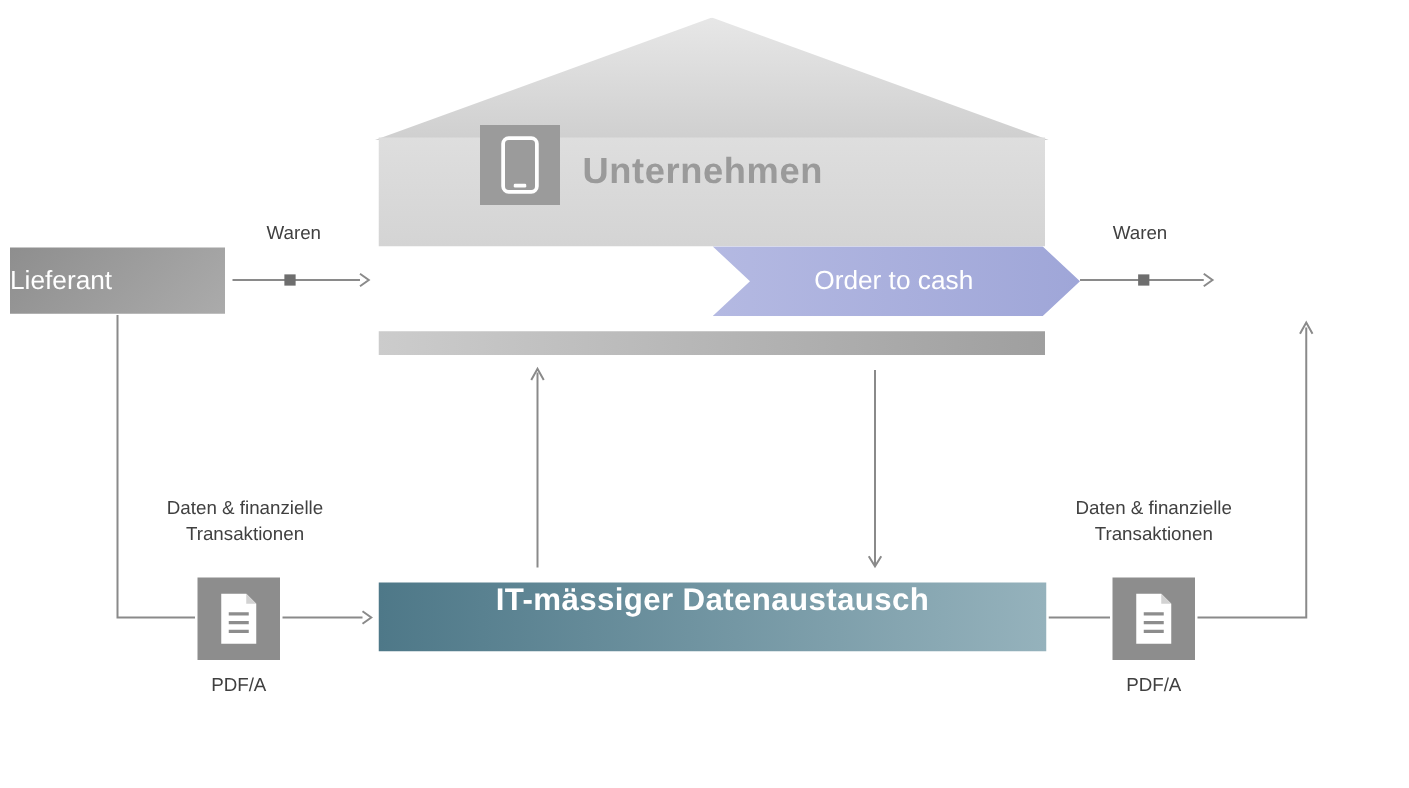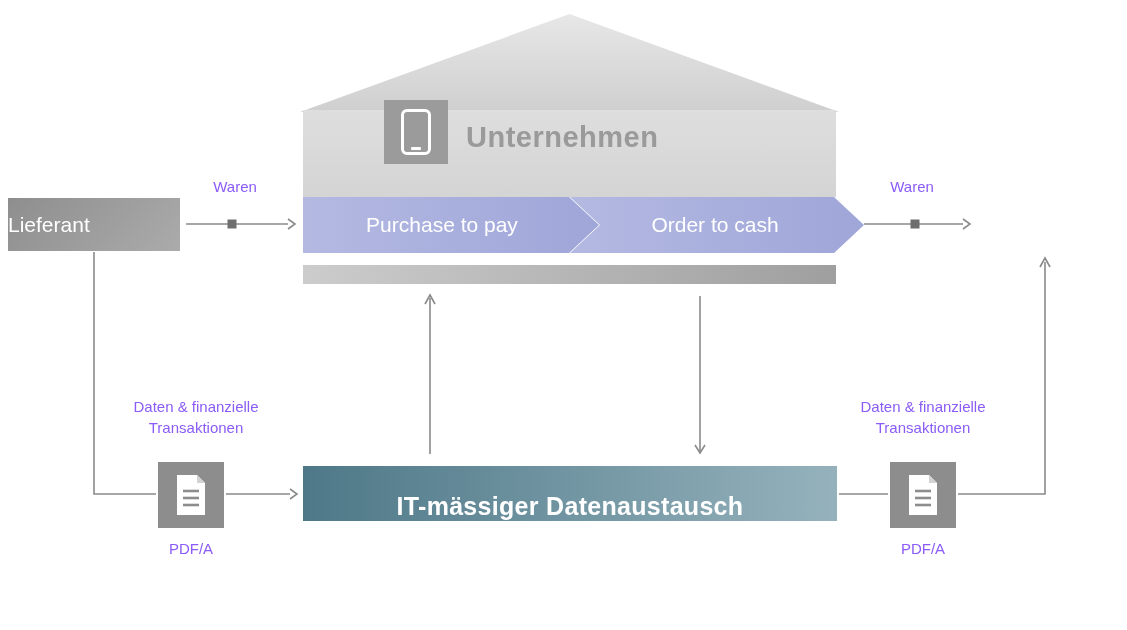--- a/index.html
+++ b/index.html
@@ -35,31 +35,31 @@
 
   
   .entity{position:absolute;top:198px;height:53px;display:flex;align-items:center;justify-content:flex-start;
         color:#ffffff;font-size:21px;background:linear-gradient(135deg,#8e8e8e,#ababab);}
   .entity-supplier{left:8px;width:172px;}
   .entity-customer{left:980px;width:130px;}
 
   
   .it-bar{position:absolute;left:303px;top:466px;width:534px;height:55px;
         background:linear-gradient(90deg,#4e7888,#95b2bc);
-        display:flex;align-items:flex-end;justify-content:center;
+        display:flex;align-items:flex-start;justify-content:center;
         color:#ffffff;font-size:25px;font-weight:700;letter-spacing:.3px;}
 
   
   .doc-box{position:absolute;top:462px;width:66px;height:66px;background:#8d8d8d;
         display:flex;align-items:center;justify-content:center;}
   .doc-left{left:158px;}
   .doc-right{left:890px;}
 
   
-  .small-label{position:absolute;color:#8b5cf6;font-size:15px;text-align:center;line-height:1.4;}
+  .small-label{position:absolute;color:#404040;font-size:15px;text-align:center;line-height:1.4;}
   .goods-left{left:195px;top:176px;width:80px;}
   .goods-right{left:872px;top:176px;width:80px;}
   .data-left{left:106px;top:396px;width:180px;}
   .data-right{left:833px;top:396px;width:180px;}
   .pdfa-left{left:138px;top:538px;width:106px;}
   .pdfa-right{left:870px;top:538px;width:106px;}
 
   .connectors{position:absolute;left:0;top:0;width:1127px;height:630px;pointer-events:none;}
 </style>
 </head>
@@ -71,23 +71,20 @@
   <div class="house-body"></div>
   <div class="floor-bar"></div>
   <div class="company-title">Unternehmen</div>
 
   <div class="phone-box">
     <div class="phone-outline">
       <div class="phone-home"></div>
     </div>
   </div>
 
-  <div class="chevron chevron-1">
-    <span>Purchase to pay</span>
-  </div>
   <div class="chevron chevron-2">
     <span>Order to cash</span>
   </div>
 
   <div class="entity entity-supplier">
     <span>Lieferant</span>
   </div>
 
   <div class="it-bar">
     <span>IT-mässiger Datenaustausch</span>

